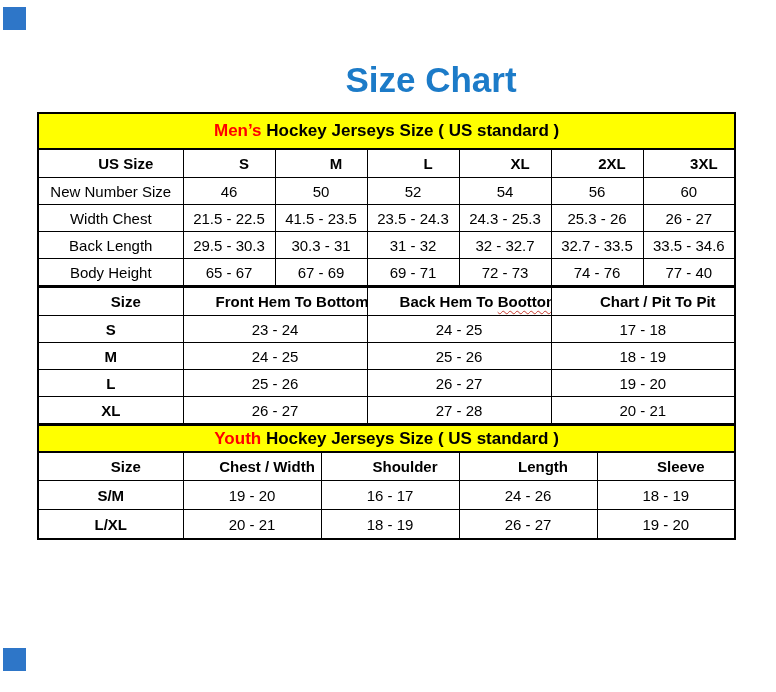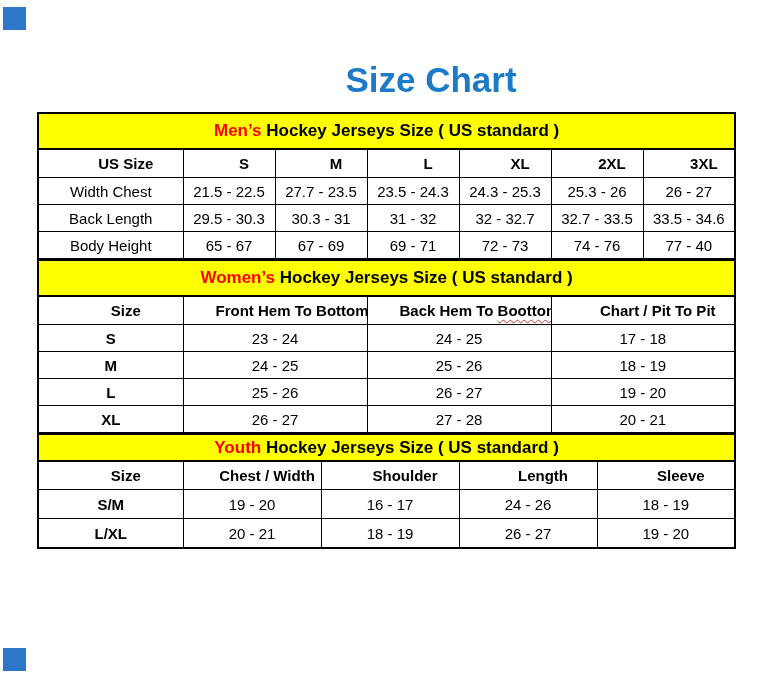--- a/index.html
+++ b/index.html
@@ -95,23 +95,32 @@
       <tr class="col-head">
         <td>US Size</td>
         <td colspan="2">S</td>
         <td colspan="2">M</td>
         <td colspan="2">L</td>
         <td colspan="2">XL</td>
         <td colspan="2">2XL</td>
         <td colspan="2">3XL</td>
       </tr>
       <tr class="data-row">
+        <td>New Number Size</td>
+        <td colspan="2">46</td>
+        <td colspan="2">50</td>
+        <td colspan="2">52</td>
+        <td colspan="2">54</td>
+        <td colspan="2">56</td>
+        <td colspan="2">60</td>
+      </tr>
+      <tr class="data-row">
         <td>Width Chest</td>
         <td colspan="2">21.5 - 22.5</td>
-        <td colspan="2">27.7 - 23.5</td>
+        <td colspan="2">41.5 - 23.5</td>
         <td colspan="2">23.5 - 24.3</td>
         <td colspan="2">24.3 - 25.3</td>
         <td colspan="2">25.3 - 26</td>
         <td colspan="2">26 - 27</td>
       </tr>
       <tr class="data-row">
         <td>Back Length</td>
         <td colspan="2">29.5 - 30.3</td>
         <td colspan="2">30.3 - 31</td>
         <td colspan="2">31 - 32</td>
@@ -141,23 +150,20 @@
           <col class="c-u">
           <col class="c-u">
           <col class="c-u">
           <col class="c-u">
           <col class="c-u">
           <col class="c-u">
           <col class="c-u">
           <col class="c-u">
       </colgroup>
       <tbody>
-          <tr class="section-head">
-        <td colspan="13"><span class="red">Women’s</span><span> Hockey Jerseys Size ( US standard )</span></td>
-      </tr>
       <tr class="col-head">
         <td>Size</td>
         <td colspan="4">Front Hem To Bottom</td>
         <td colspan="4"><span>Back Hem To </span><span class="misspelled">Boottom</span></td>
         <td colspan="4">Chart / Pit To Pit</td>
       </tr>
       <tr class="data-row">
         <td class="b">S</td>
         <td colspan="4">23 - 24</td>
         <td colspan="4">24 - 25</td>

